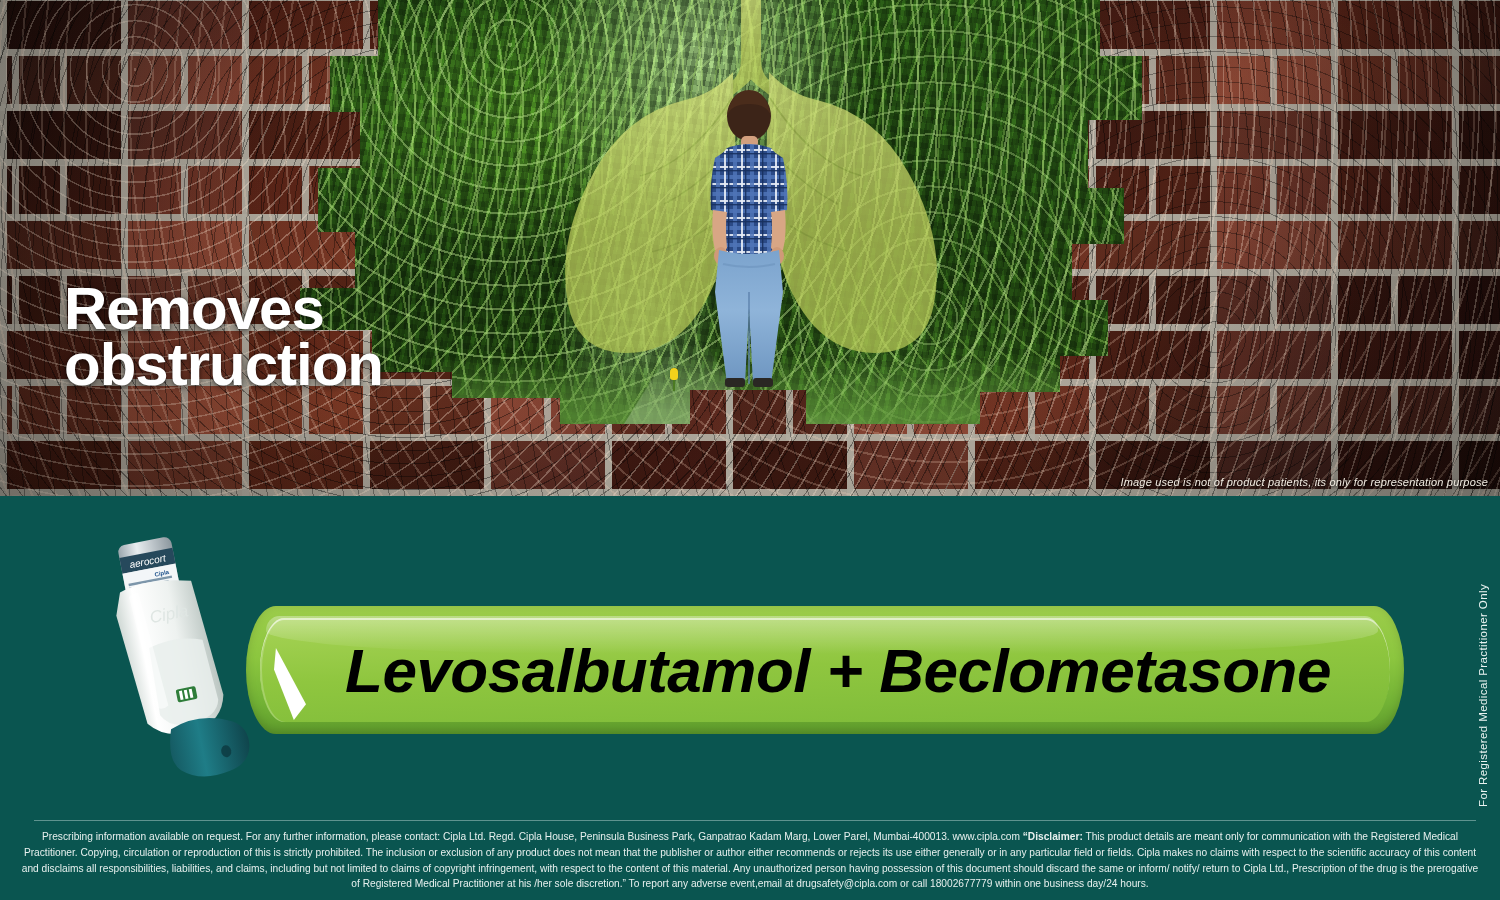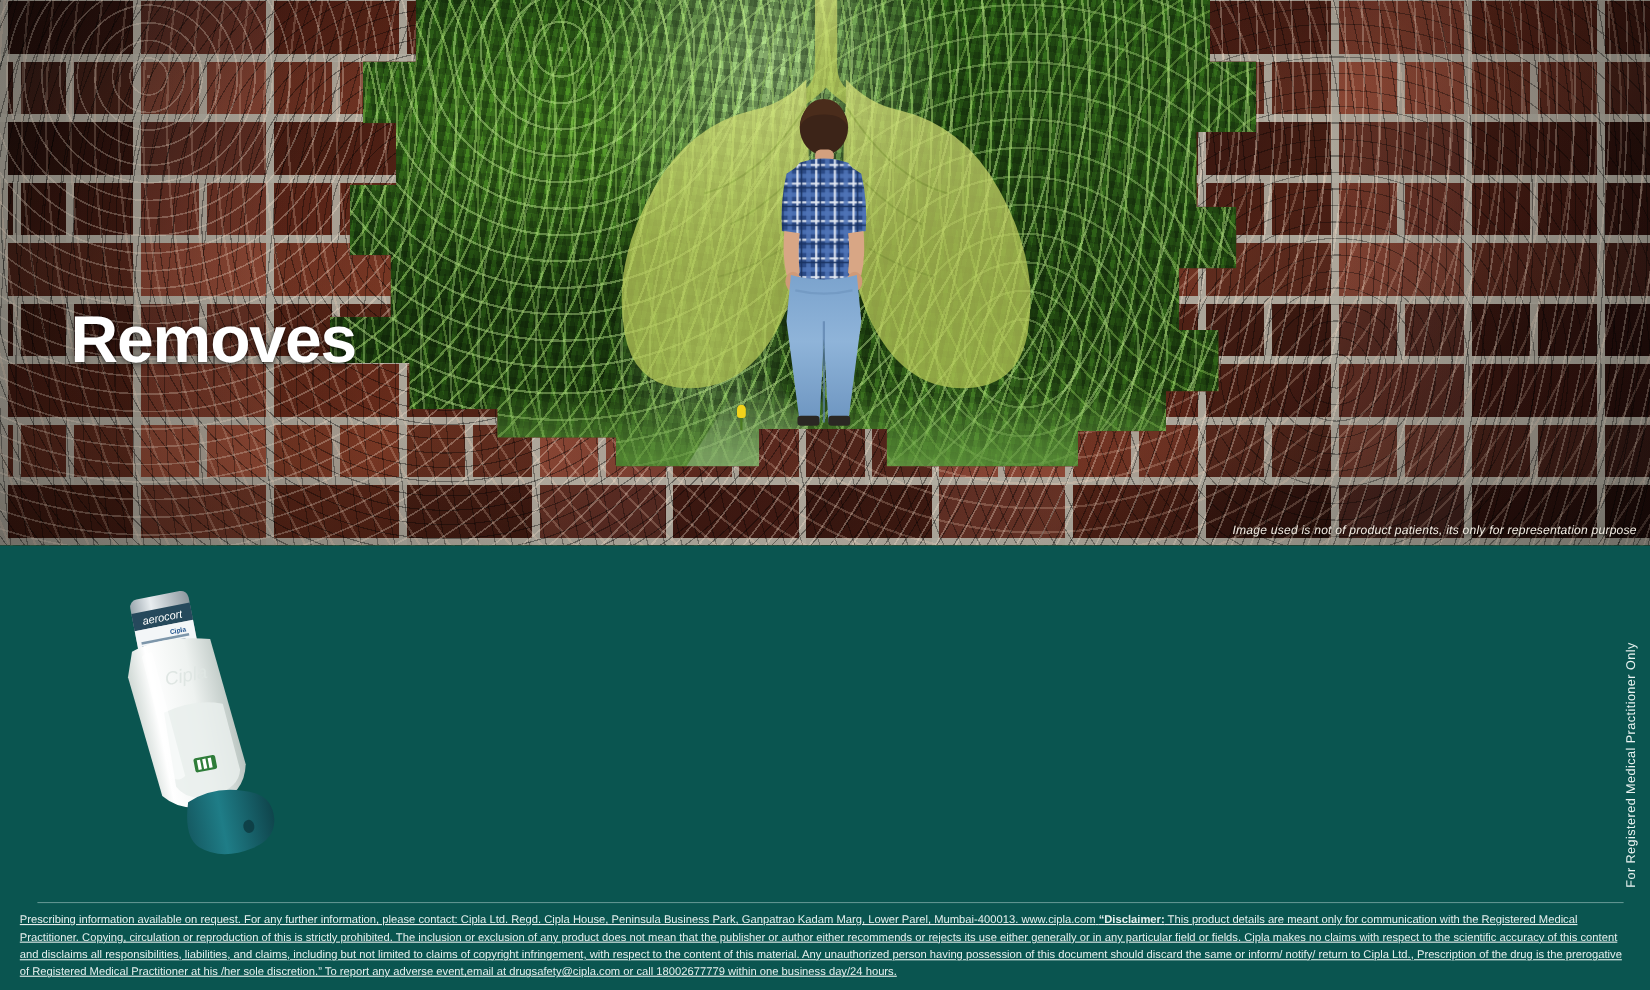--- a/index.html
+++ b/index.html
@@ -220,21 +220,21 @@
     color:#eaf3f1; font-size:11.5px; letter-spacing:.4px;
     writing-mode:vertical-rl; transform:rotate(180deg);
     white-space:nowrap;
   }
 
   
   .disclaimer { position:absolute; left:0; top:820px; width:1500px; height:80px; background:#0a5550; }
   .disc-rule { position:absolute; left:34px; top:0; width:1442px; height:1px; background:rgba(200,225,220,.45); }
   .disc-body {
     position:absolute; left:18px; top:9px; right:18px;
-    color:#e7f0ee; font-size:10.2px; line-height:1.55; text-align:left;text-decoration:underline;
+    color:#e7f0ee; font-size:10.2px; line-height:1.55; text-align:center;
   }
   .disc-body b { font-weight:700; }
 </style>
 </head>
 <body>
 
 <div class="ad">
 
   <div class="hero">
 
@@ -322,20 +322,21 @@
     <div class="wall"></div>
     <div class="wall-stagger-clip">
       <div class="wall-stagger"></div>
       <div class="wall-grit"></div>
     </div>
 
     <div class="hero-vignette"></div>
 
     <div class="headline">
       <span>Removes</span>
+      <span class="l2">obstruction</span>
     </div>
 
     <div class="hero-caption">Image used  is not of product patients, its only for representation purpose</div>
   </div>
 
   <div class="band">
 
     <div class="inhaler">
       <svg viewBox="0 0 200 260" xmlns="http://www.w3.org/2000/svg">
         <defs>
@@ -378,20 +379,26 @@
           <rect x="101" y="160" width="3" height="9" fill="#ffffff"></rect>
 
           <path d="M76 196 q30 -12 62 4 q14 8 12 26 q-3 18 -24 22 q-30 6 -48 -10 q-12 -12 -2 -42z" fill="url(#capg)"></path>
           <ellipse cx="126" cy="228" rx="5" ry="6" fill="#0d3b42" opacity=".85"></ellipse>
 
           <path d="M60 58 q6 -4 10 -2 l8 116 q-6 4 -12 0z" fill="#ffffff" opacity=".55"></path>
         </g>
       </svg>
     </div>
 
+    <div class="banner">
+      <div class="banner-inner"></div>
+      <div class="banner-gloss"></div>
+      <div class="banner-leaf"></div>
+      <div class="banner-text">Levosalbutamol  +  Beclometasone</div>
+    </div>
   </div>
 
   <div class="side-note">For Registered Medical Practitioner Only</div>
 
   <div class="disclaimer">
     <div class="disc-rule"></div>
     <div class="disc-body">
       <span>Prescribing information available on request. For any further information, please contact: Cipla Ltd. Regd. Cipla House, Peninsula Business Park, Ganpatrao Kadam Marg, Lower Parel, Mumbai-400013. www.cipla.com</span>
       <b>“Disclaimer:</b><span> This product details are meant only for communication with the Registered Medical Practitioner. Copying, circulation or reproduction  of this is strictly prohibited. The inclusion or exclusion of any product does not mean that the publisher or author either recommends or rejects its use either generally or in any particular field or fields. Cipla makes no claims with respect to the scientific accuracy of this content and disclaims all responsibilities, liabilities, and claims, including but not limited to claims of copyright infringement, with respect to the content of this material. Any unauthorized person having possession of this document should discard the same or inform/ notify/ return to Cipla Ltd., Prescription of the drug is the prerogative of Registered Medical Practitioner at his /her sole discretion.” To report any adverse event,email at drugsafety@cipla.com or call 18002677779 within one business day/24 hours.</span>
     </div>

